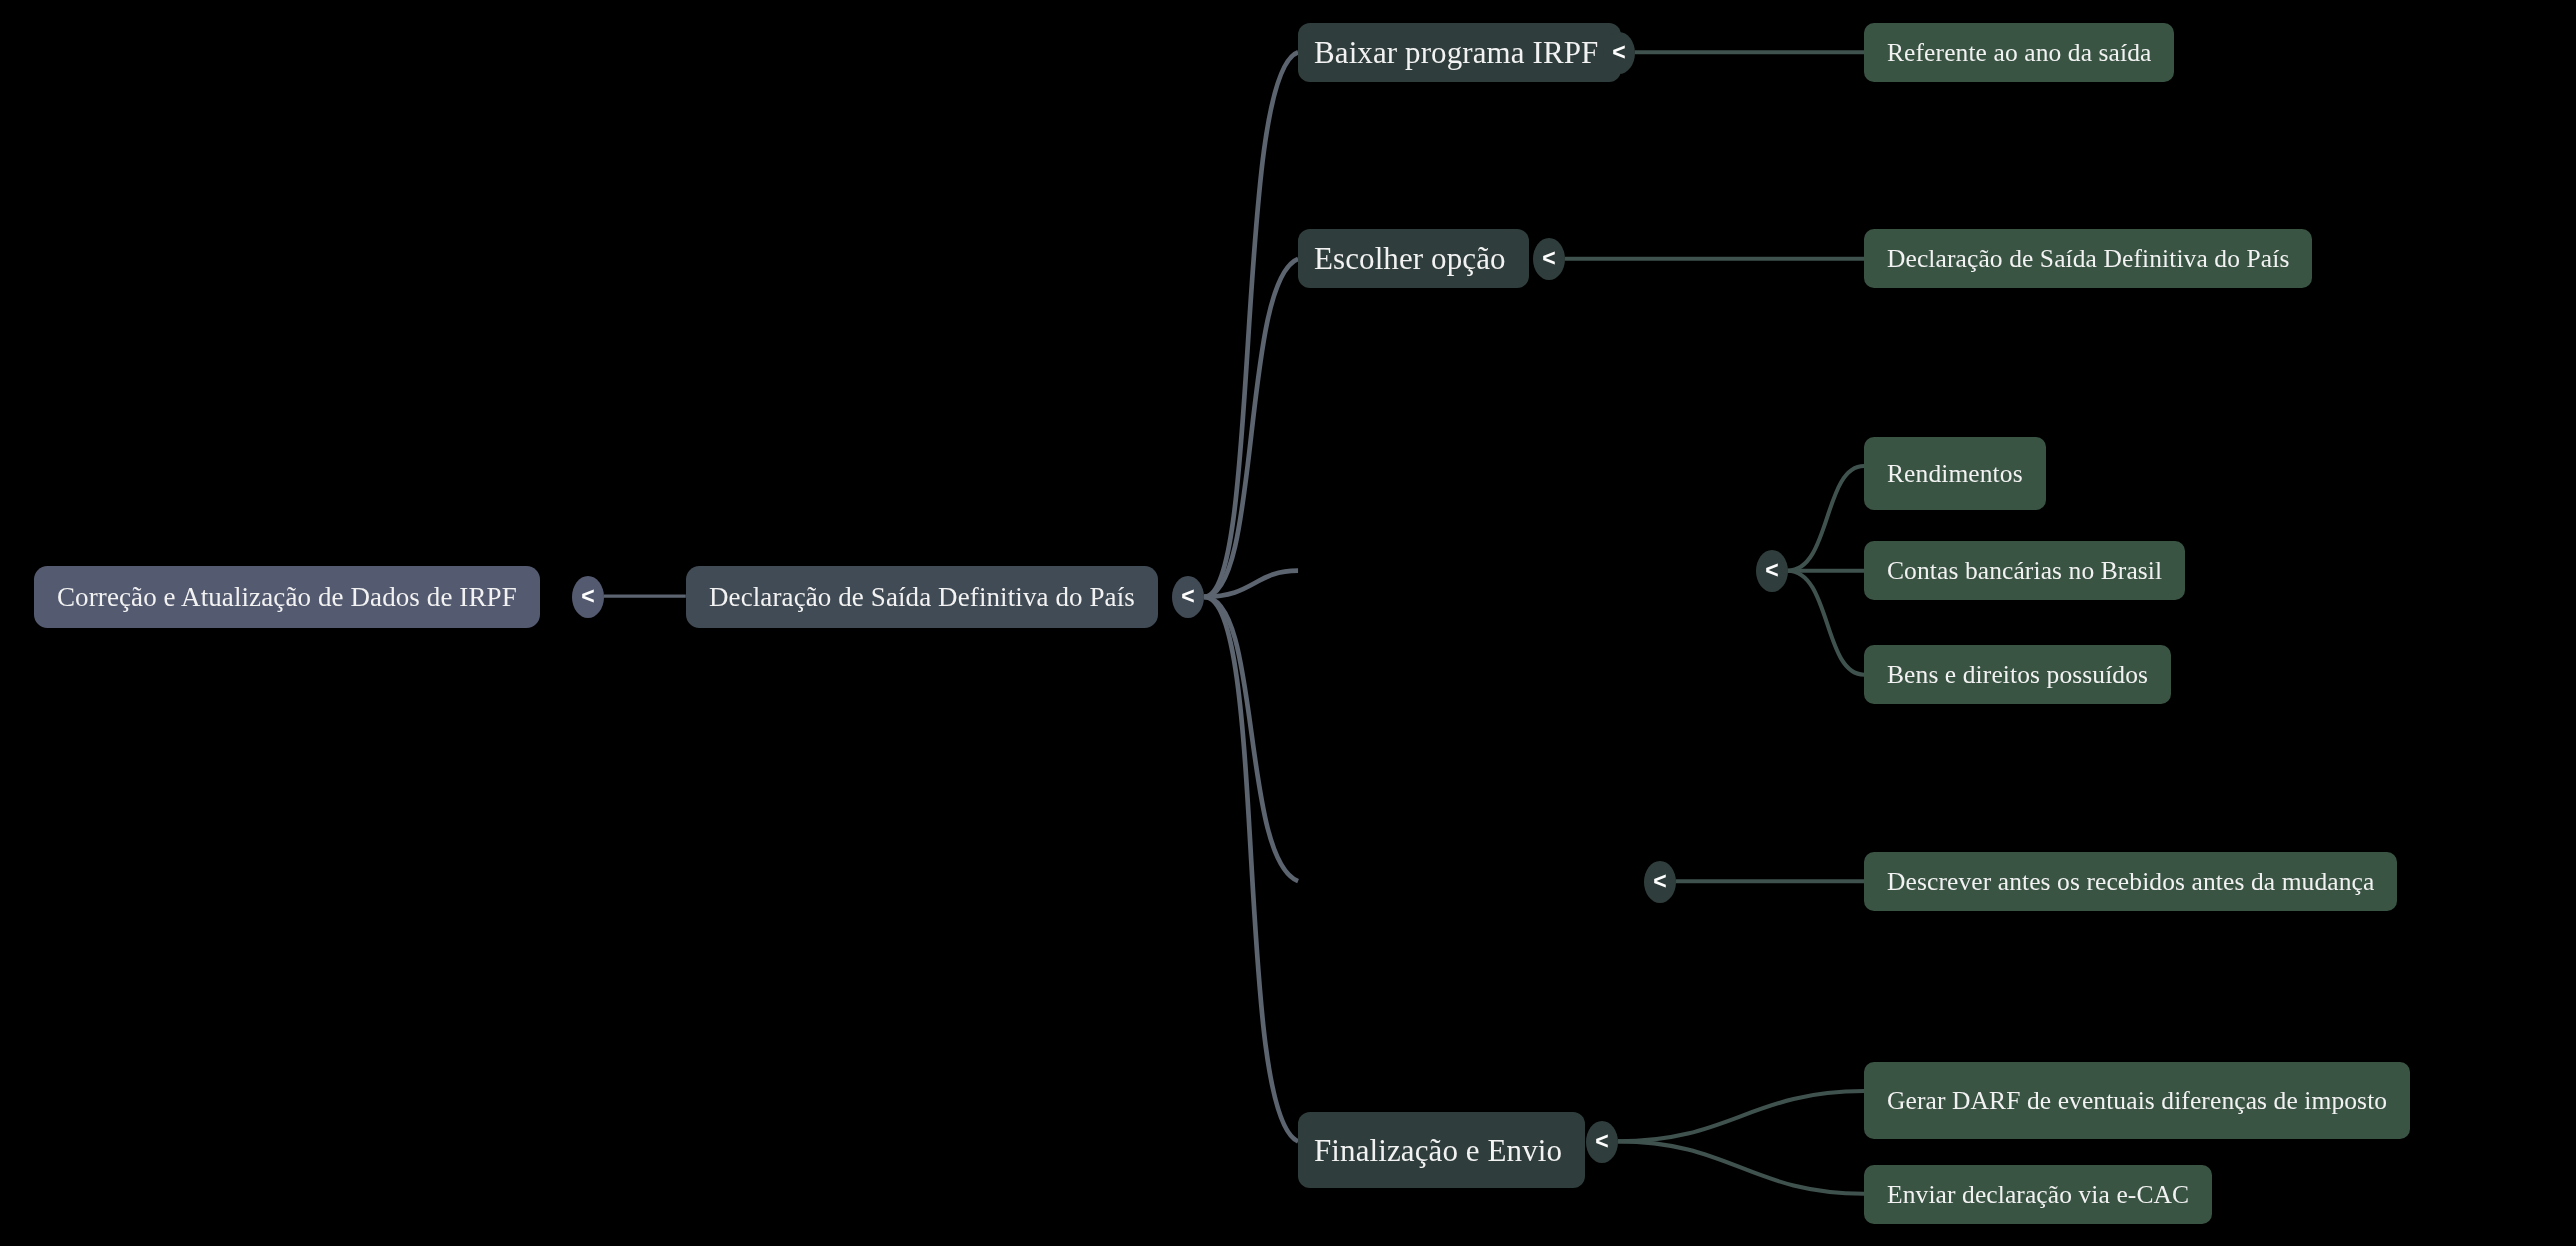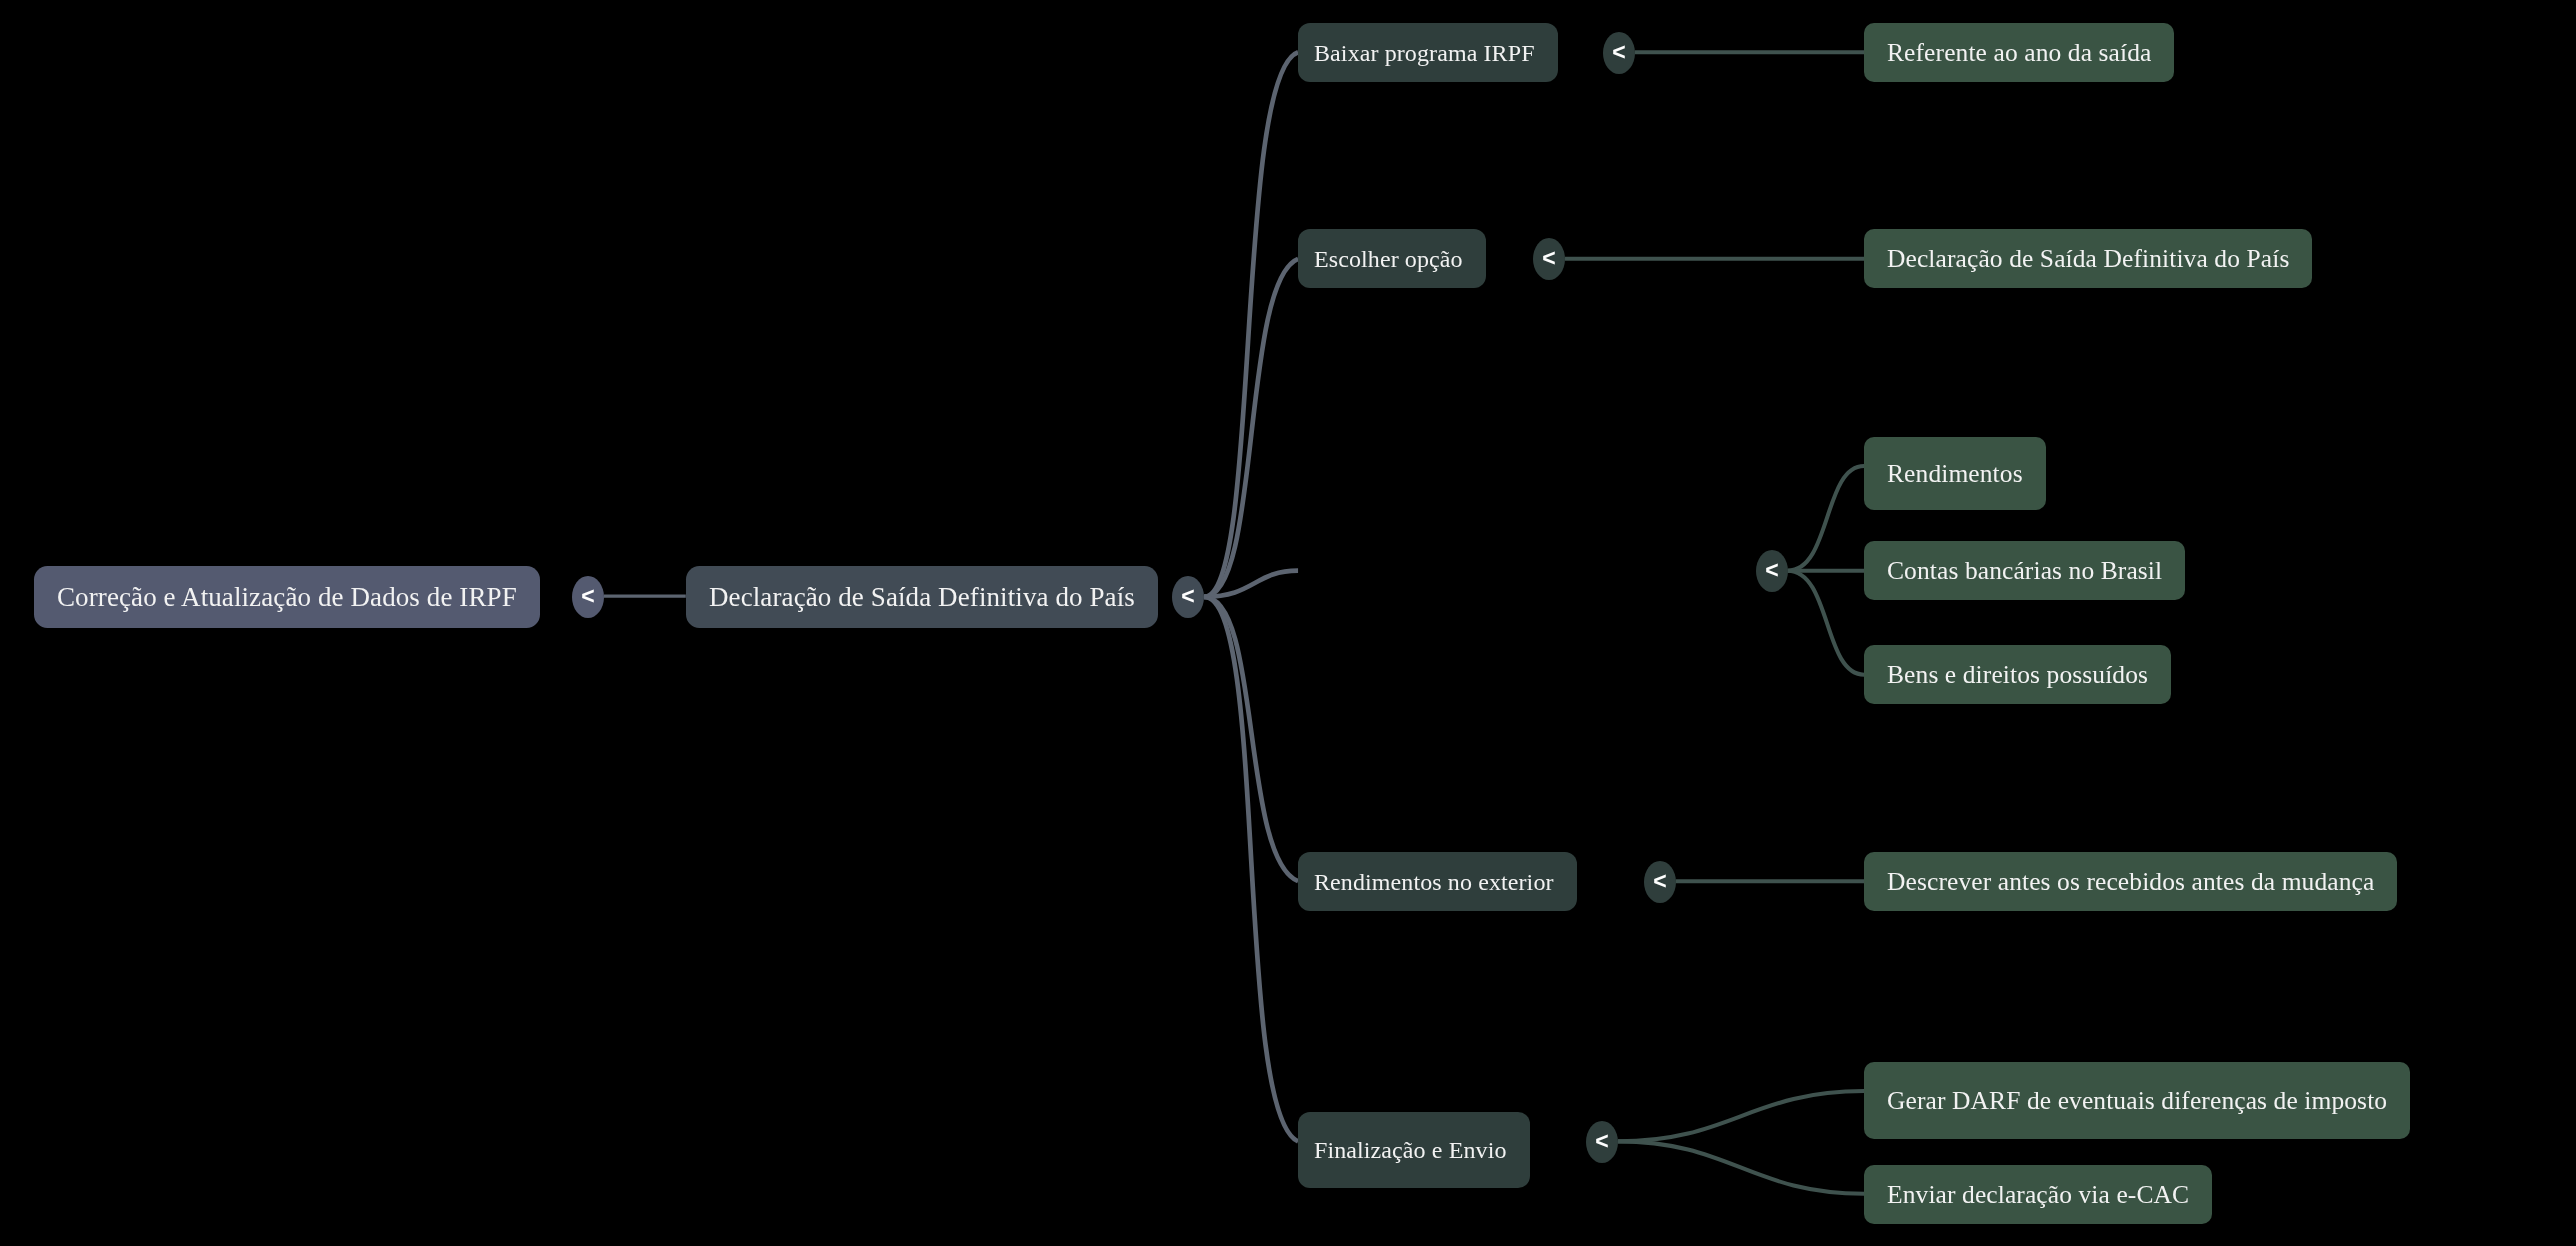--- a/index.html
+++ b/index.html
@@ -38,21 +38,21 @@
     font-size:27px;
     border-radius:13.4px;
   }
   .lvl-2 {
     background:#414b55;
     font-size:27px;
     border-radius:13.4px;
   }
   .lvl-3 {
     background:#2f3e3c;
-    font-size:24px;
+    font-size:31px;
     border-radius:12px;
     padding-left:16px;
   }
   .lvl-4 {
     background:#3a5444;
     font-size:25.5px;
     border-radius:10px;
   }
   .toggle {
     position:absolute;
@@ -141,23 +141,20 @@
   <div class="node lvl-4" style="left:1864px; top:437px; height:73px;">
     <span class="node-label">Rendimentos</span>
   </div>
   <div class="node lvl-4" style="left:1864px; top:645px; height:59px;">
     <span class="node-label">Bens e direitos possuídos</span>
   </div>
   <div class="node lvl-4" style="left:1864px; top:541px; height:59px;">
     <span class="node-label">Contas bancárias no Brasil</span>
   </div>
 
-  <div class="node lvl-3" style="left:1298px; top:852px; height:59px;">
-    <span class="node-label">Rendimentos no exterior</span>
-  </div>
   <div class="toggle tg-3" style="left:1644px; top:861px;">
     <span>&lt;</span>
   </div>
   <div class="node lvl-4" style="left:1864px; top:852px; height:59px;">
     <span class="node-label">Descrever antes os recebidos antes da mudança</span>
   </div>
 
   <div class="node lvl-3" style="left:1298px; top:1112px; height:76px;">
     <span class="node-label">Finalização e Envio</span>
   </div>

